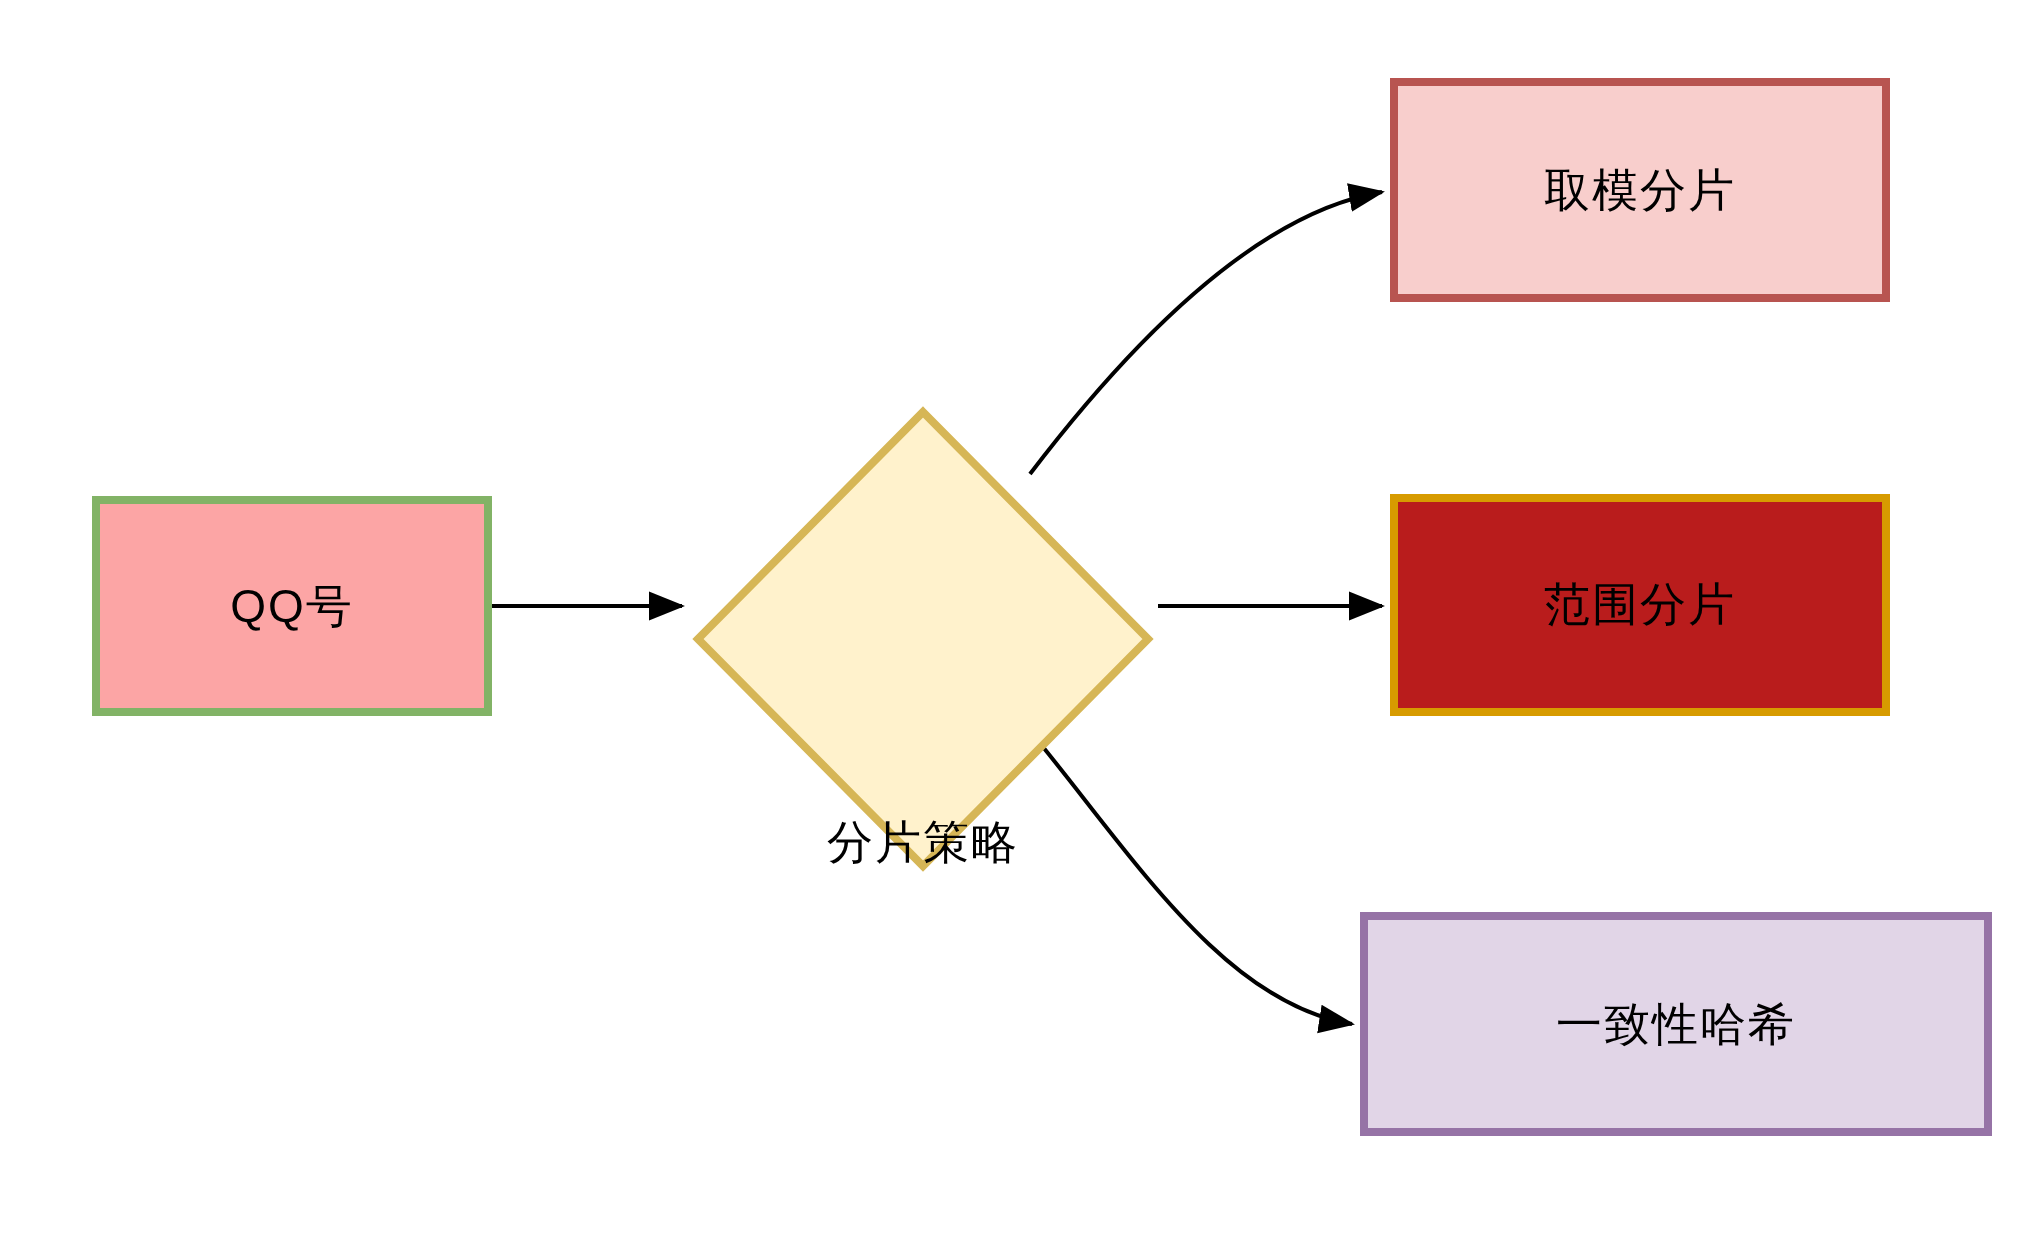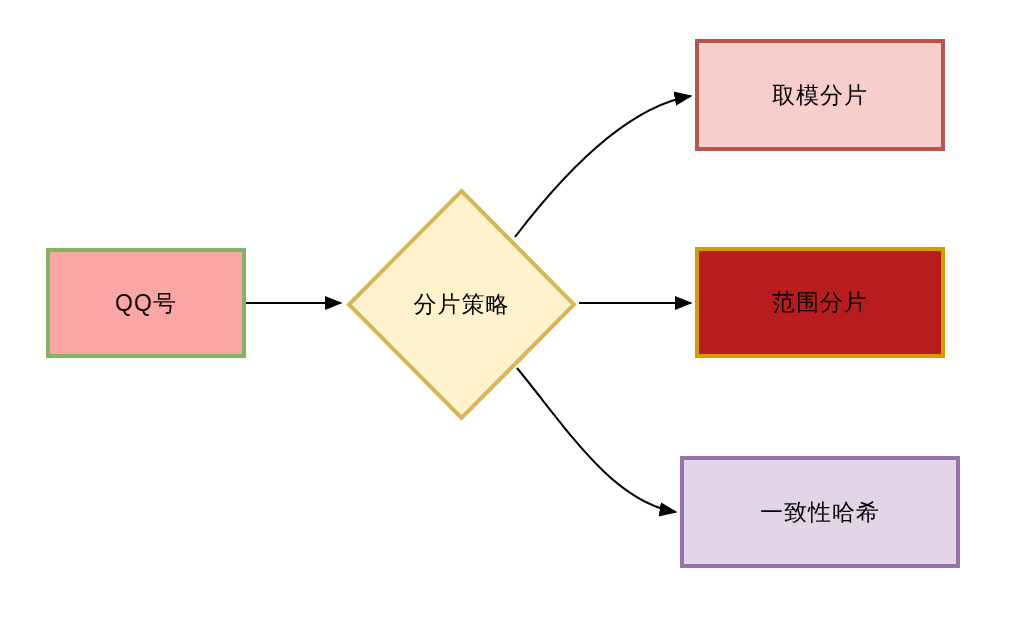--- a/index.html
+++ b/index.html
@@ -64,32 +64,32 @@
   <path d="M 246 303 L 341 303" fill="none" stroke="#000000" stroke-width="2" marker-end="url(#arrowhead)"></path>
       <path d="M 515 237 C 560 178 625 107 691 96" fill="none" stroke="#000000" stroke-width="2" marker-end="url(#arrowhead)"></path>
       <path d="M 579 303 L 691 303" fill="none" stroke="#000000" stroke-width="2" marker-end="url(#arrowhead)"></path>
       <path d="M 517 368 C 565 426 612 502 676 512" fill="none" stroke="#000000" stroke-width="2" marker-end="url(#arrowhead)"></path>
     </svg>
 
   <div class="node node--rect" style="left: 46px; top: 248px; width: 200px; height: 110px; color: rgb(0, 0, 0); background: #fca5a5; border: 4px solid rgb(130, 179, 102);">
     <span class="node-label">QQ号</span>
   </div>
 
-  <div class="node node--diamond" style="left: 345px; top: 187px; width: 233px; height: 235px; color: rgb(0, 0, 0);">
+  <div class="node node--diamond" style="left: 345px; top: 202px; width: 233px; height: 235px; color: rgb(0, 0, 0); align-items: flex-end;">
     <svg xmlns="http://www.w3.org/2000/svg" viewBox="0 0 233 235">
       <polygon points="116.5,4 229,117.5 116.5,231 4,117.5" fill="#fff2cc" stroke="#d6b656" stroke-width="4" stroke-linejoin="miter"></polygon>
     </svg>
     <span class="node-label">分片策略</span>
   </div>
 
   <div class="node node--rect" style="left: 695px; top: 39px; width: 250px; height: 112px; color: rgb(0, 0, 0); background: rgb(248, 206, 204); border: 4px solid rgb(184, 84, 80);">
     <span class="node-label">取模分片</span>
   </div>
 
   <div class="node node--rect" style="left: 695px; top: 247px; width: 250px; height: 111px; color: rgb(0, 0, 0); background: #b91c1c; border: 4px solid rgb(215, 155, 0);">
     <span class="node-label">范围分片</span>
   </div>
 
-  <div class="node node--rect" style="left: 680px; top: 456px; width: 280px; height: 112px; color: rgb(0, 0, 0); background: rgb(225, 213, 231); border: 4px solid rgb(150, 115, 166);">
+  <div class="node node--rect" style="left: 680px; top: 456px; width: 316px; height: 112px; color: rgb(0, 0, 0); background: rgb(225, 213, 231); border: 4px solid rgb(150, 115, 166);">
     <span class="node-label">一致性哈希</span>
   </div>
 
 </div>
 
 </body></html>

